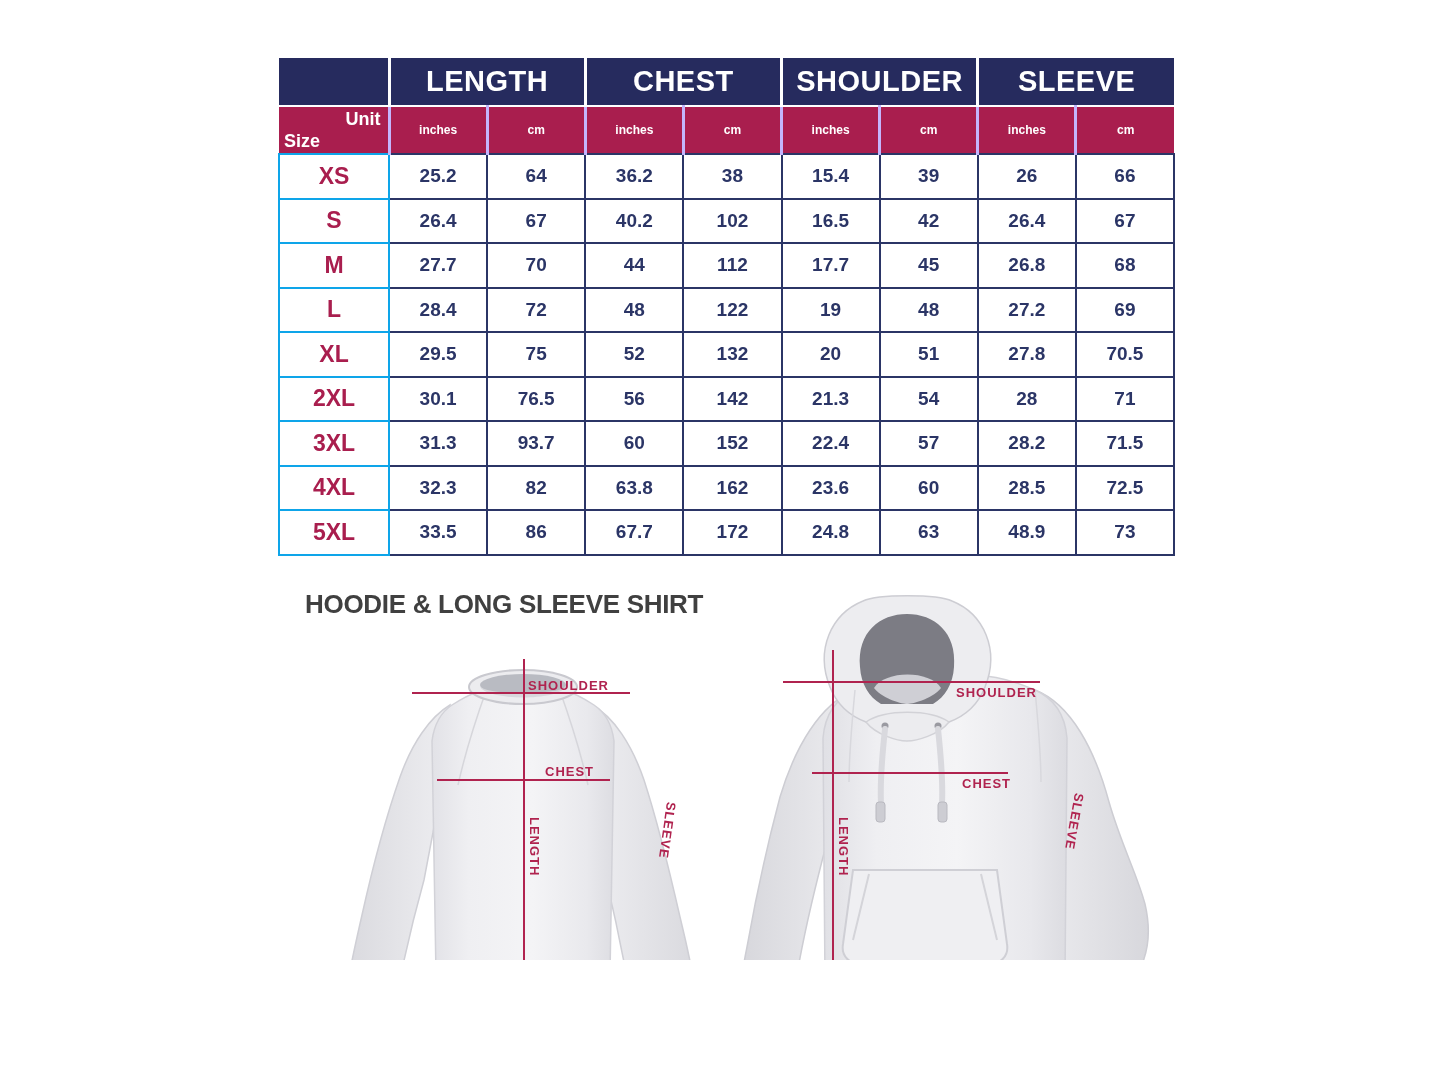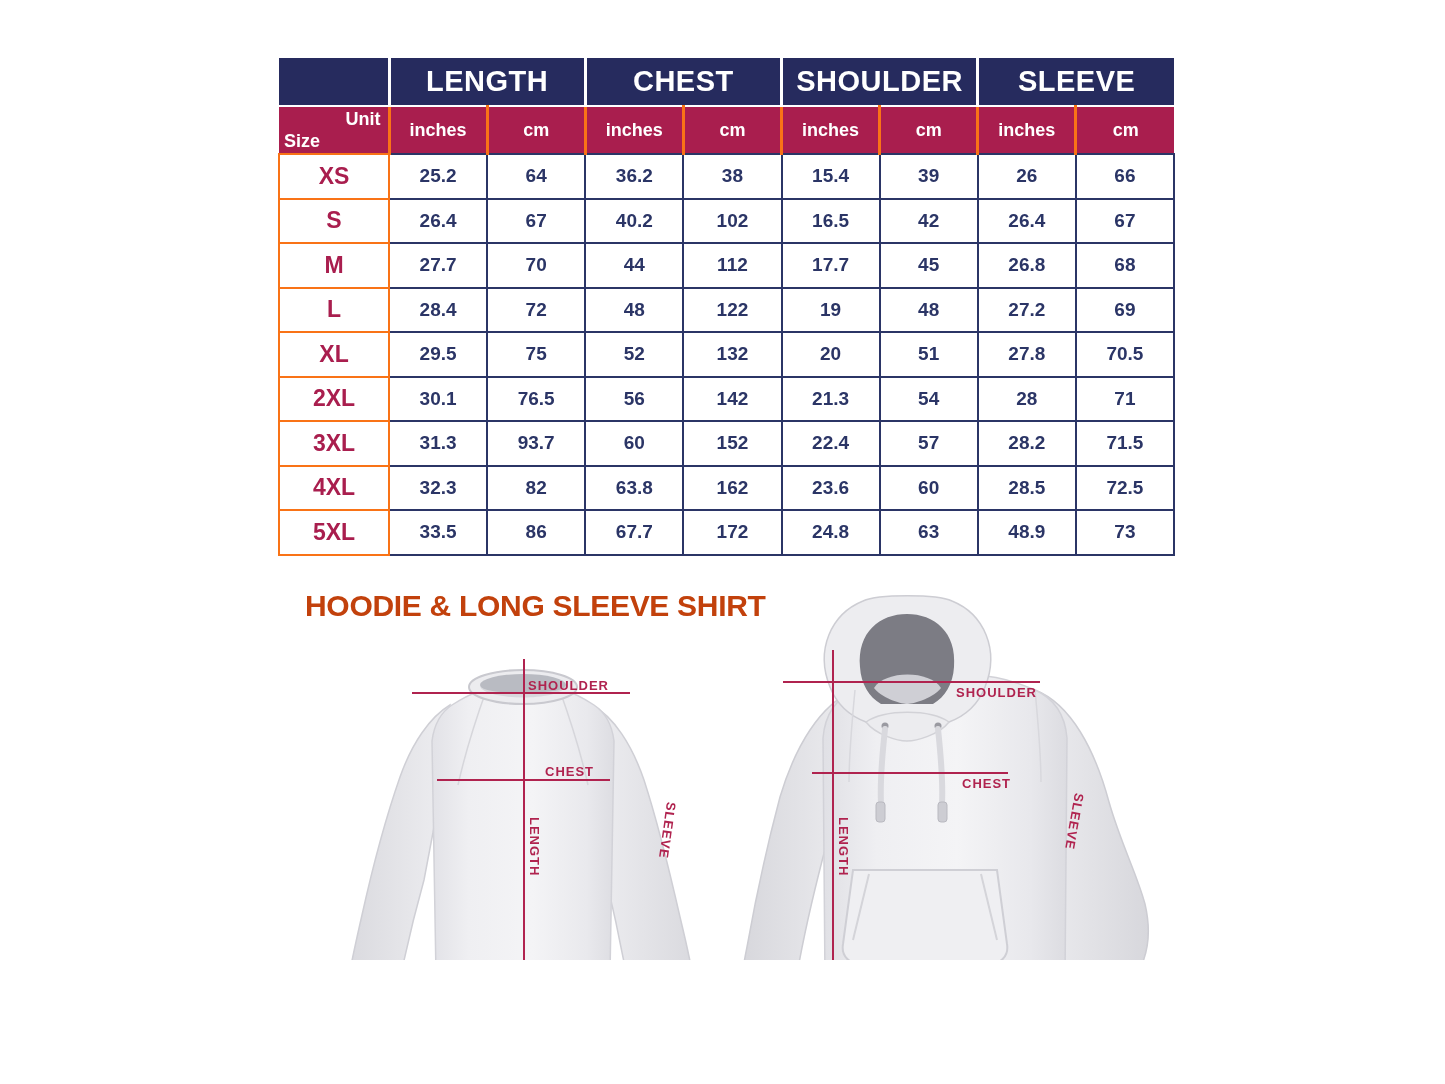--- a/index.html
+++ b/index.html
@@ -15,45 +15,45 @@
   }
   table.size-table th, table.size-table td { padding:0; text-align:center; vertical-align:middle; }
 
   th.corner-top { background:#262b5e; height:47px; }
   th.group {
     background:#262b5e; color:#ffffff; font-size:29px; font-weight:bold;
     height:47px; border-left:3px solid #ffffff; letter-spacing:0.5px;
   }
   tr.unit-row th, tr.unit-row td { height:46px; background:#a91e4e; color:#ffffff; font-weight:bold; }
   tr.unit-row { border-top:2px solid #ffffff; }
-  td.unit-cell { font-size:18px; border-left:3px solid #f97316; }
+  td.unit-cell { font-size:12px; border-left:3px solid #c4b5fd; }
   th.corner-diag {
     position:relative;
     background:
       linear-gradient(to bottom left,
         rgba(0,0,0,0) calc(50% - 1px), #ffffff calc(50% - 1px),
         #ffffff calc(50% + 1px), rgba(0,0,0,0) calc(50% + 1px)),
       #a91e4e;
   }
   .corner-unit { position:absolute; top:2px; right:7px; font-size:18px; }
   .corner-size { position:absolute; bottom:1px; left:5px; font-size:18px; }
 
   tbody th.size-cell {
     background:#ffffff; color:#a91e4e; font-size:23px; font-weight:bold;
-    border:2px solid #f97316; height:42.5px;
+    border:2px solid #0ea5e9; height:42.5px;
   }
   tbody td.value-cell {
     background:#ffffff; color:#2b3566; font-size:19px; font-weight:bold;
     border:2px solid #2b3566; height:42.5px;
   }
 
   
   .sheet-title {
     position:absolute; left:305px; top:589px;
-    font-size:30px; font-weight:bold; color:#c2410c; letter-spacing:-0.3px;
+    font-size:26px; font-weight:bold; color:#404040; letter-spacing:-0.3px;
     white-space:nowrap;
   }
 
   
   .fig { position:absolute; }
 
   
   .mline { position:absolute; background:#b0234f; }
   .mline.h { height:2px; }
   .mline.v { width:2px; }

